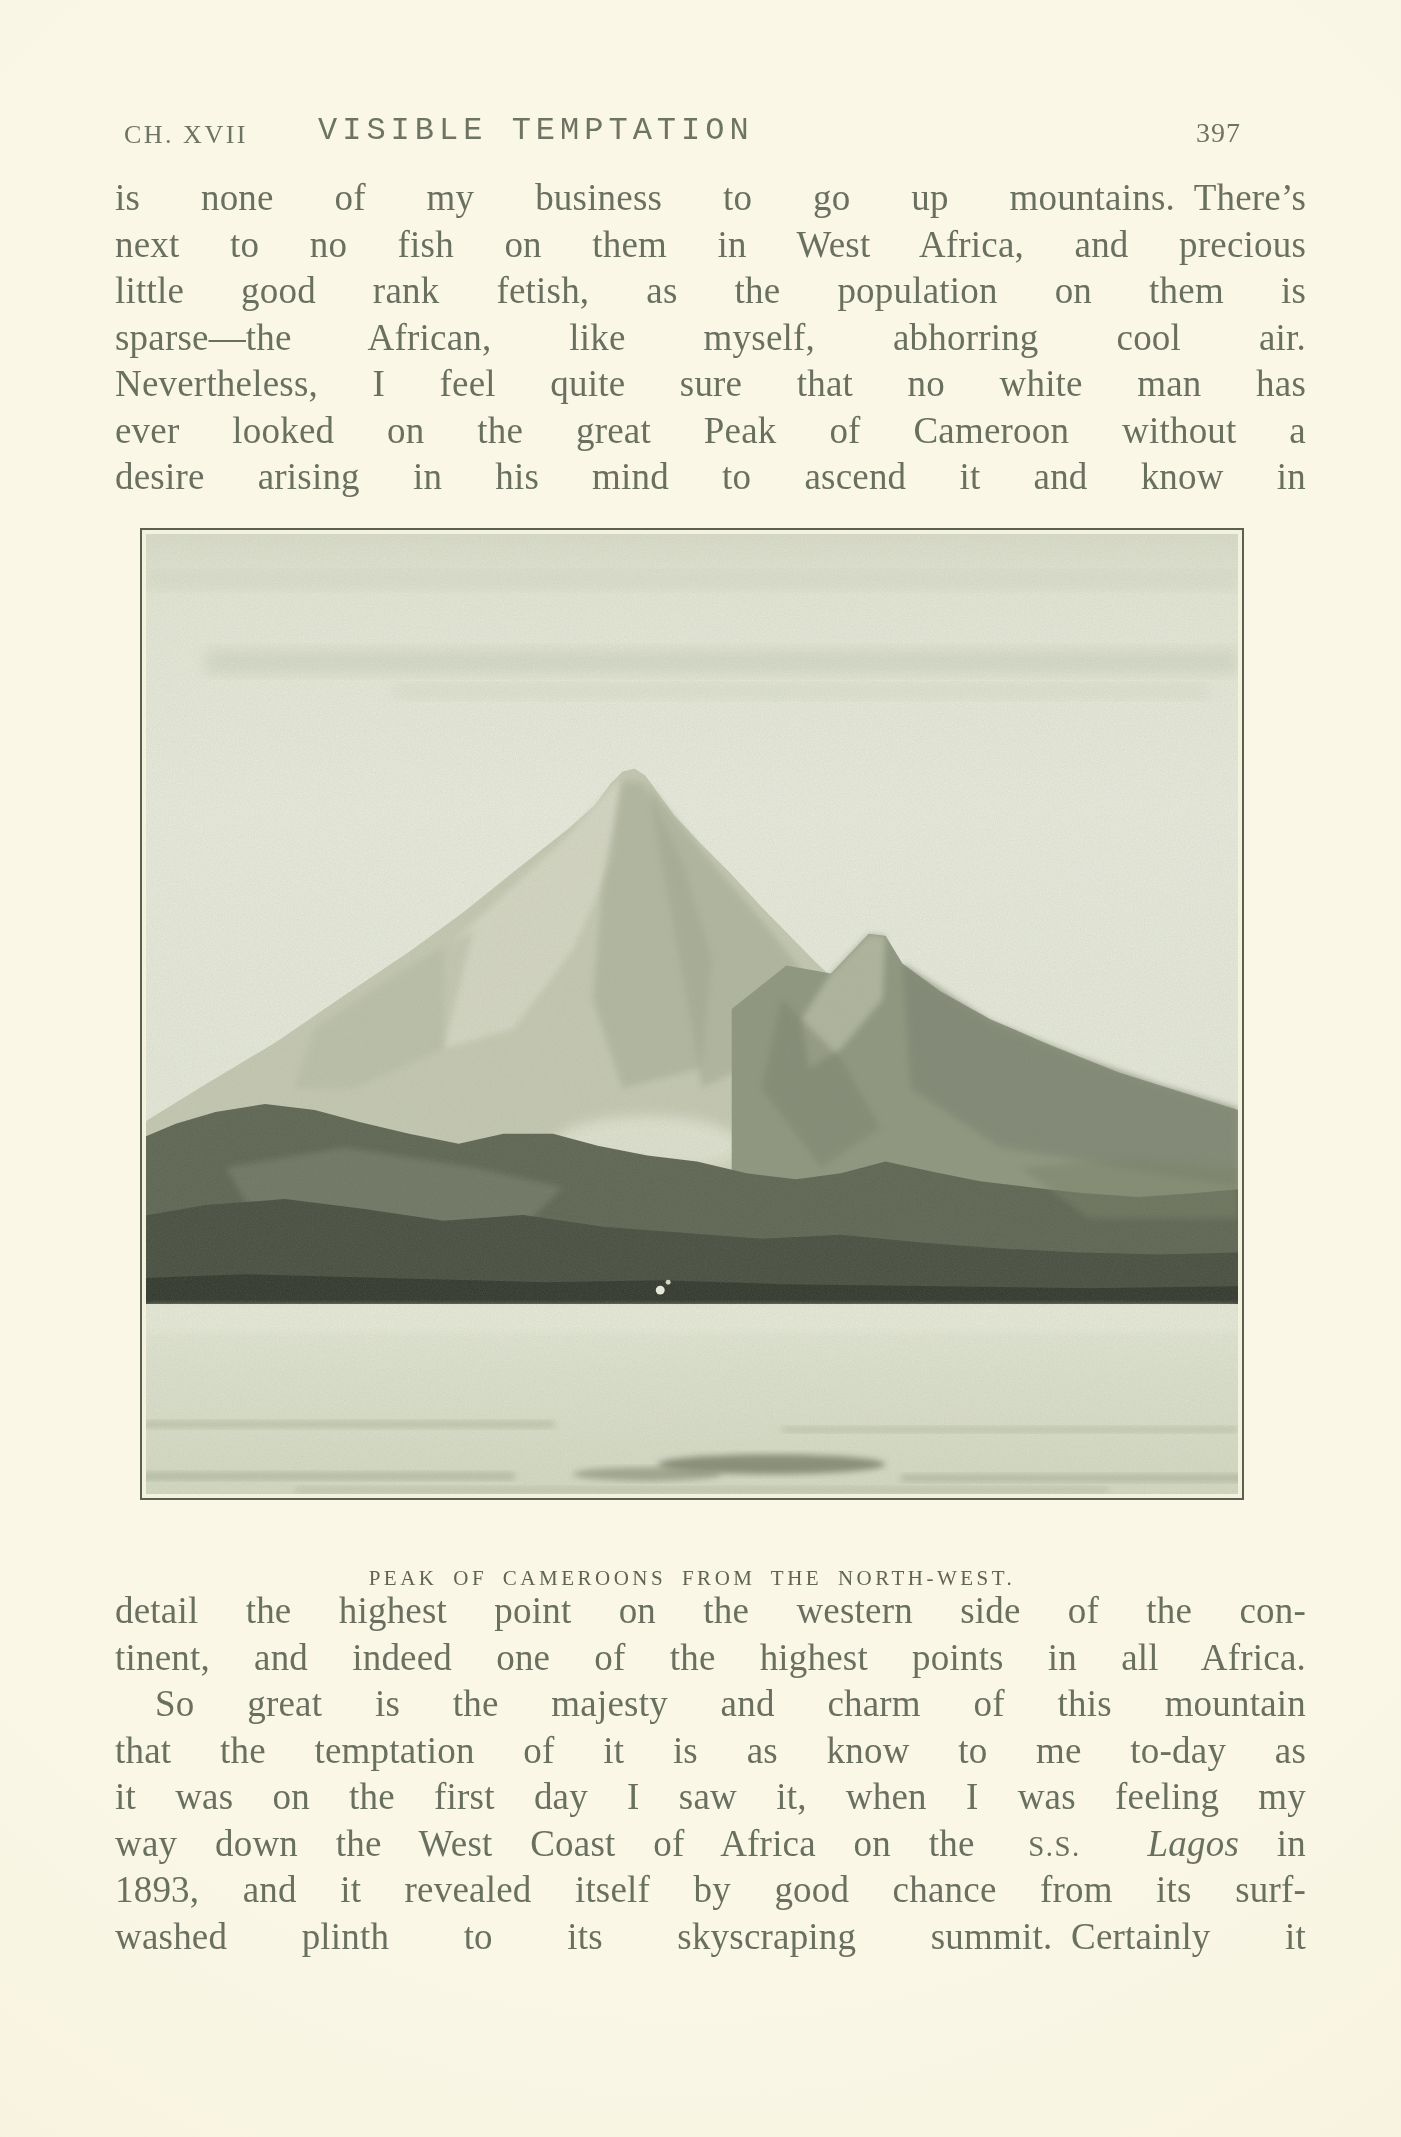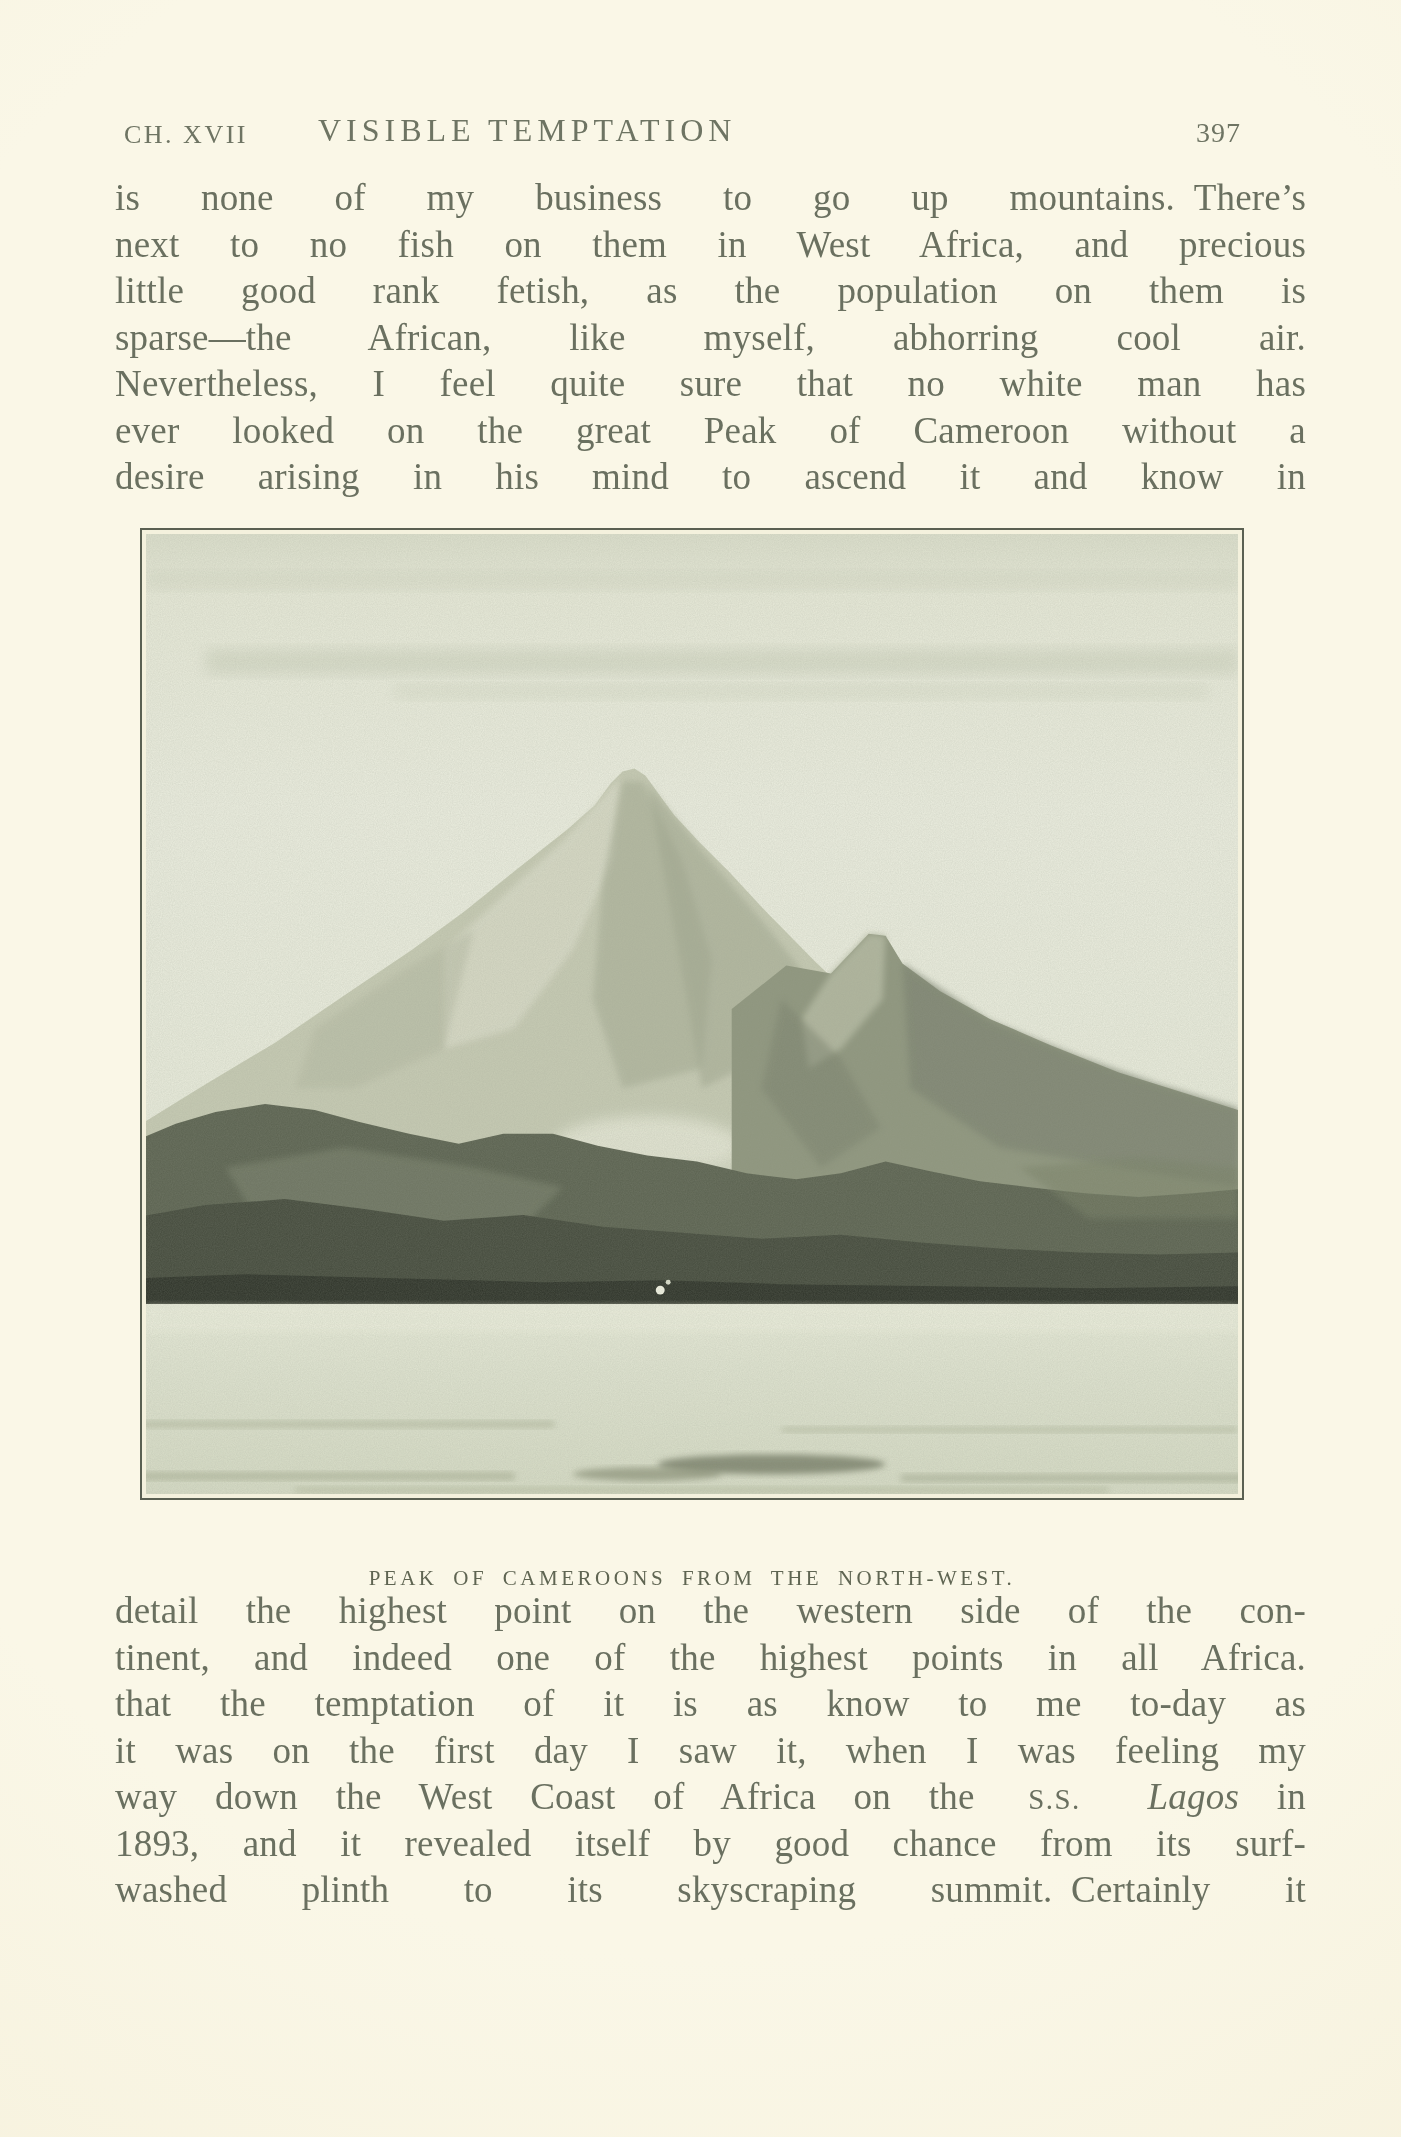--- a/index.html
+++ b/index.html
@@ -5,21 +5,21 @@
   html,body{margin:0;padding:0;background:#e9e5cf;}
   .page{
     position:relative;width:1401px;height:2137px;overflow:hidden;
     background:radial-gradient(ellipse 120% 90% at 48% 42%, #faf7e7 55%, #f6f1dc 86%, #efe9d1 100%);
     font-family:"Liberation Serif","DejaVu Serif",serif;
     color:#6a7060;
     padding-left:30px;
   }
   .hdr{position:absolute;white-space:nowrap;color:#6e7463;}
   .chapter{left:124px;top:120px;font-size:26px;letter-spacing:2.5px;}
-  .running-title{left:318px;top:112px;font-size:32px;letter-spacing:5px;}
+  .running-title{left:318px;top:112px;font-size:32px;letter-spacing:5px;font-family:Liberation Mono, monospace;}
   .page-number{left:1196px;top:117px;font-size:28px;letter-spacing:1px;}
   .para{position:absolute;left:115px;width:1191px;}
   .para-top{top:175px;}
   .para-bottom{top:1588px;}
   .line{
     font-size:37px;line-height:46.5px;height:46.5px;
     text-align:justify;text-align-last:justify;-moz-text-align-last:justify;
     word-spacing:3px;letter-spacing:0.2px;overflow:hidden;
   }
   .indent{text-indent:40px;}
@@ -133,20 +133,21 @@
 
       <rect x="0" y="0" width="1100" height="970" filter="url(#grain)" opacity="0.45"></rect>
     </svg>
   </figure>
 
   <div class="caption">PEAK OF CAMEROONS FROM THE NORTH-WEST.</div>
 
   <div class="para para-bottom">
     <div class="line">detail the highest point on the western side of the con-</div>
     <div class="line">tinent, and indeed one of the highest points in all Africa.</div>
+    <div class="line indent">So great is the majesty and charm of this mountain</div>
     <div class="line">that the temptation of it is as know to me to-day as</div>
     <div class="line">it was on the first day I saw it, when I was feeling my</div>
     <div class="line">
       <span>way down the West Coast of Africa on the</span>
       <span class="sc">S.S.</span>
       <span class="it">Lagos</span>
       <span>in</span>
     </div>
     <div class="line">1893, and it revealed itself by good chance from its surf-</div>
     <div class="line">washed plinth to its skyscraping summit. Certainly it</div>

